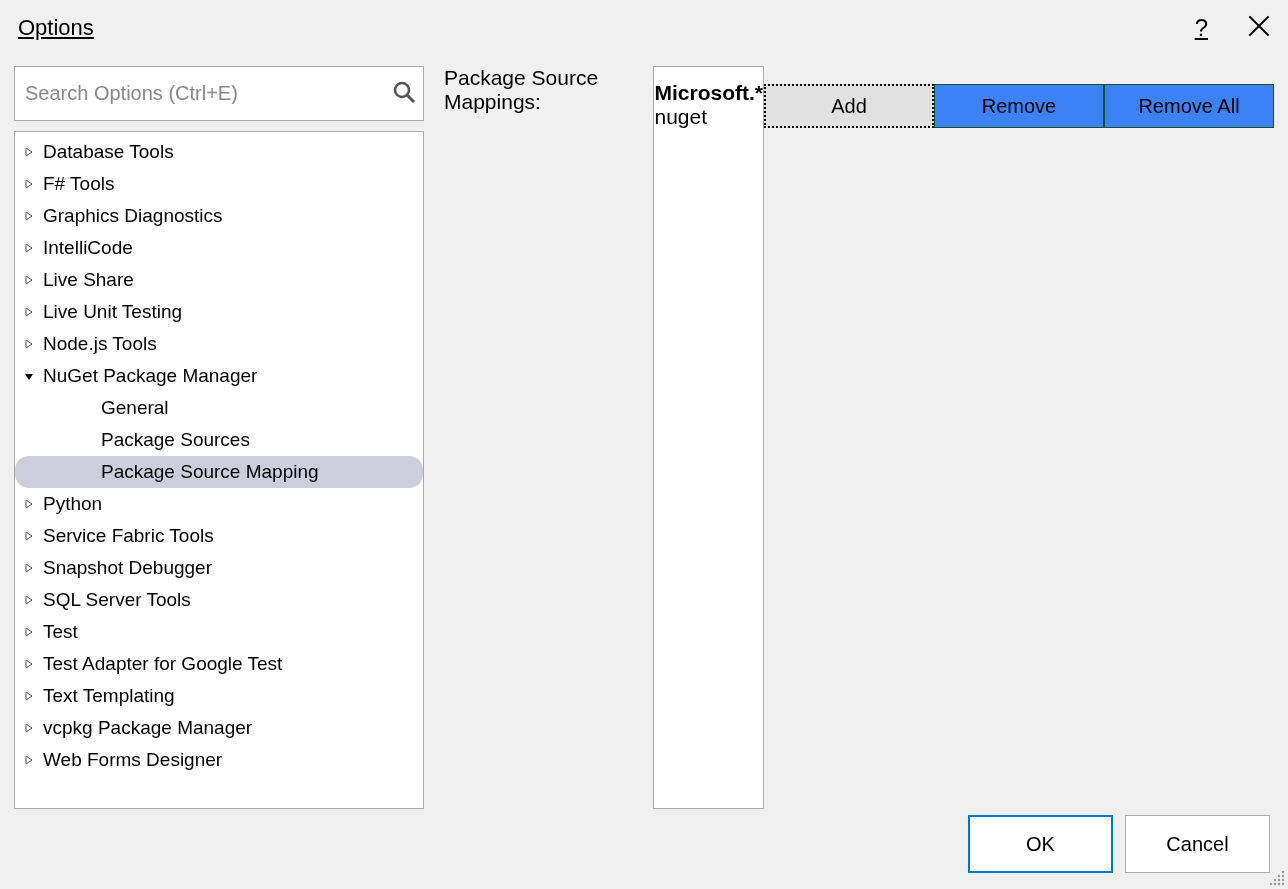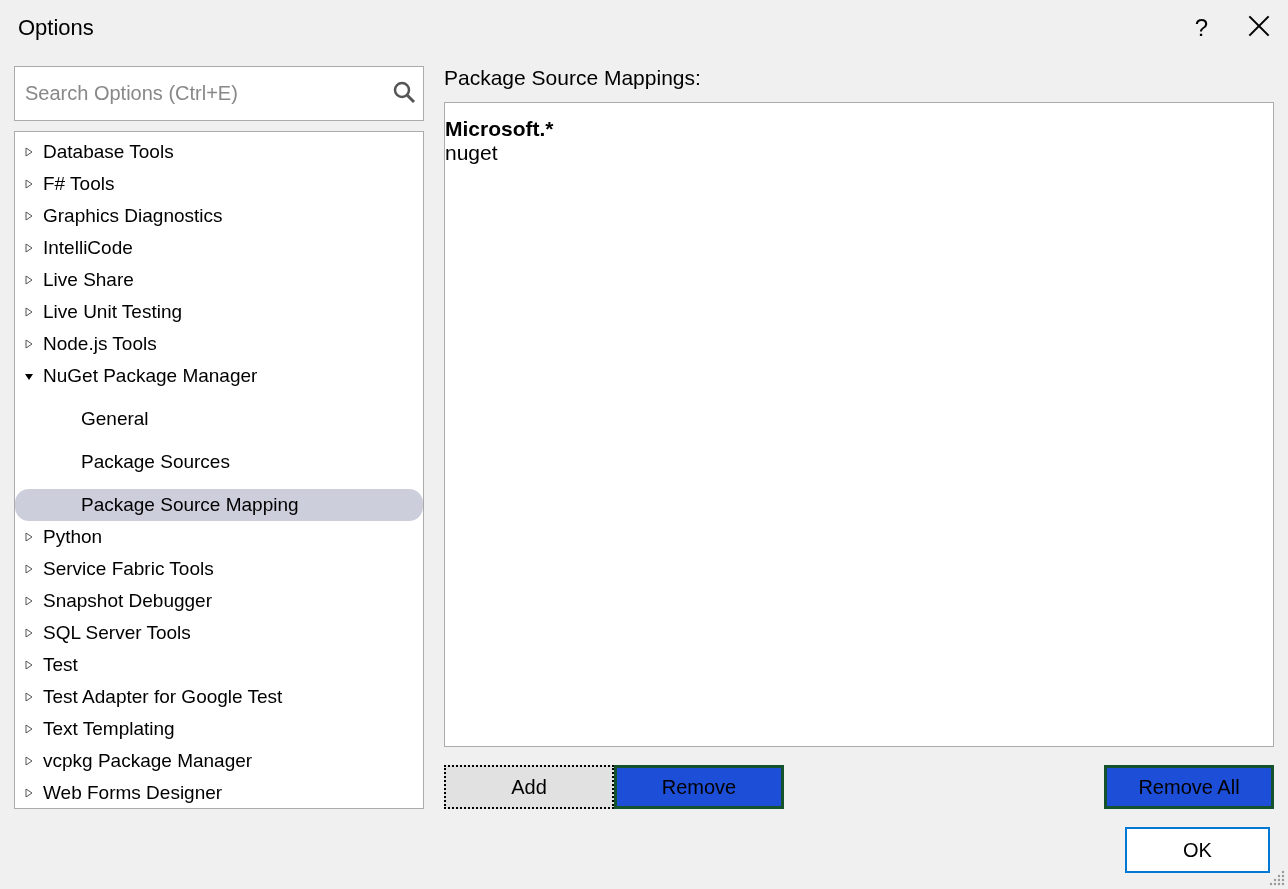--- a/index.html
+++ b/index.html
@@ -14,20 +14,21 @@
       background: #f0f0f0;
       overflow: hidden;
     }
     .titlebar {
       display: flex;
       align-items: center;
       justify-content: space-between;
       height: 56px;
       padding: 4px 18px;
       background: #f0f0f0;
+      text-decoration: underline;
     }
     .titlebar-title {
       font-size: 22px;
       color: #000;
     }
     .titlebar-controls {
       display: flex;
       gap: 40px;
       align-items: center;
     }
@@ -109,41 +110,40 @@
     .tree-item {
       display: flex;
       align-items: center;
       height: 32px;
       padding-left: 6px;
       font-size: 19px;
       cursor: pointer;
       white-space: nowrap;
     }
     .tree-item.child {
-      padding-left: 44px;
-      margin-top: 11px;
+      padding-left: 64px;
     }
     .tree-item.selected {
       background: #cccedb;
       border-radius: 14px;
     }
     .tree-arrow {
       width: 16px;
       display: inline-flex;
       justify-content: center;
       margin-right: 6px;
     }
     .tree-arrow svg {
       width: 10px;
       height: 10px;
     }
     .right-panel {
       flex: 1;
       display: flex;
-      flex-direction: column;
+      flex-direction: row;
     }
     .right-label {
       font-size: 21px;
       margin-bottom: 12px;
     }
     .mappings-list {
       flex: 1;
       border: 1px solid #ababab;
       background: #fff;
       padding: 14px 0;
@@ -159,38 +159,38 @@
       display: flex;
       margin-top: 18px;
     }
     .action-buttons .spacer {
       flex: 1;
     }
     .btn {
       width: 170px;
       height: 44px;
       font-size: 20px;
-      border: 3px solid #14532d;
-      background: #1d4ed8;
+      border: 1px solid #14532d;
+      background: #3b82f6;
       cursor: pointer;
     }
     .btn.focus-btn {
       border: 2px dotted #000;
       background: #e1e1e1;
     }
     .footer {
       position: absolute;
       bottom: 16px;
       right: 18px;
       display: flex;
       gap: 12px;
     }
     .footer .btn {
       width: 145px;
-      height: 46px;
+      height: 58px;
       background: #fff;
       border: 1px solid #adadad;
     }
     .footer .btn.ok {
       border: 2px solid #0078d4;
     }
     .resize-grip {
       position: absolute;
       bottom: 2px;
       right: 2px;
@@ -397,20 +397,21 @@
       <button class="btn focus-btn">Add</button>
       <button class="btn">Remove</button>
       <div class="spacer"></div>
       <button class="btn">Remove All</button>
     </div>
   </div>
 </div>
 
 <div class="footer">
   <button class="btn ok">OK</button>
+  <button class="btn">Cancel</button>
 </div>
 
 <div class="resize-grip">
   <svg viewBox="0 0 18 18">
     <circle cx="15" cy="3" r="1.2" fill="#999"></circle>
     <circle cx="11" cy="7" r="1.2" fill="#999"></circle>
       <circle cx="15" cy="7" r="1.2" fill="#999"></circle>
     <circle cx="7" cy="11" r="1.2" fill="#999"></circle>
       <circle cx="11" cy="11" r="1.2" fill="#999"></circle>
       <circle cx="15" cy="11" r="1.2" fill="#999"></circle>

